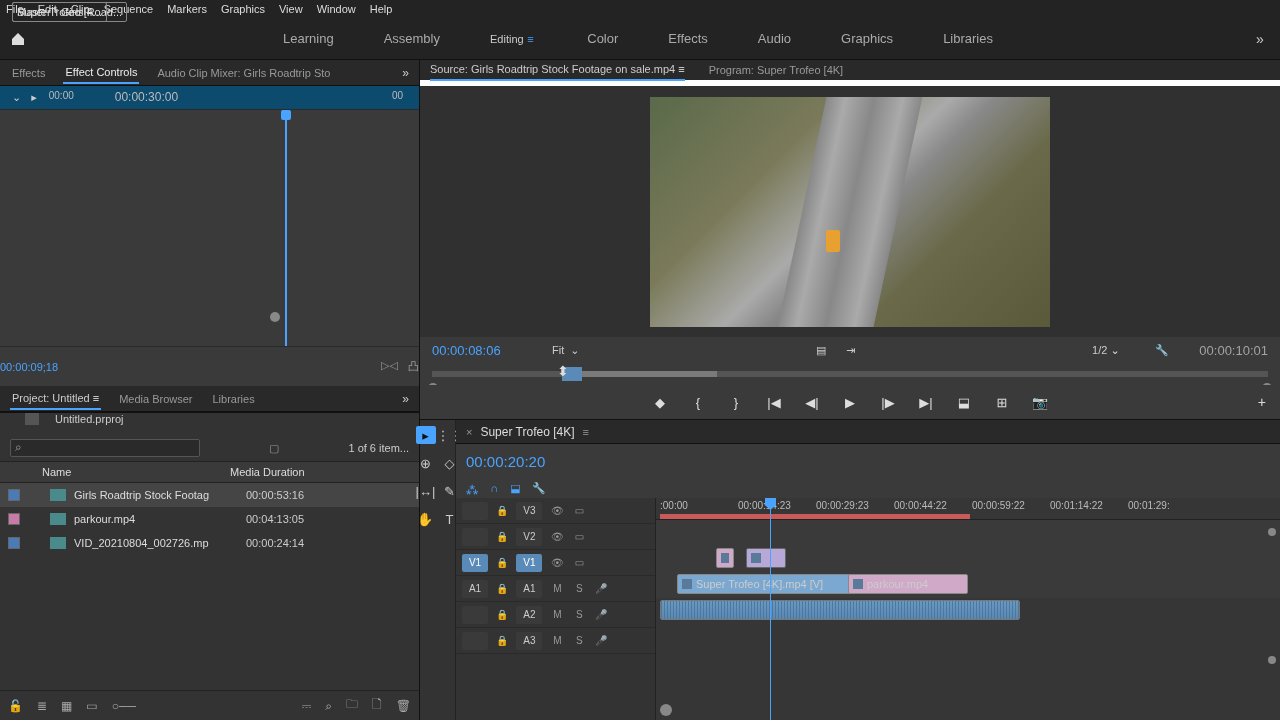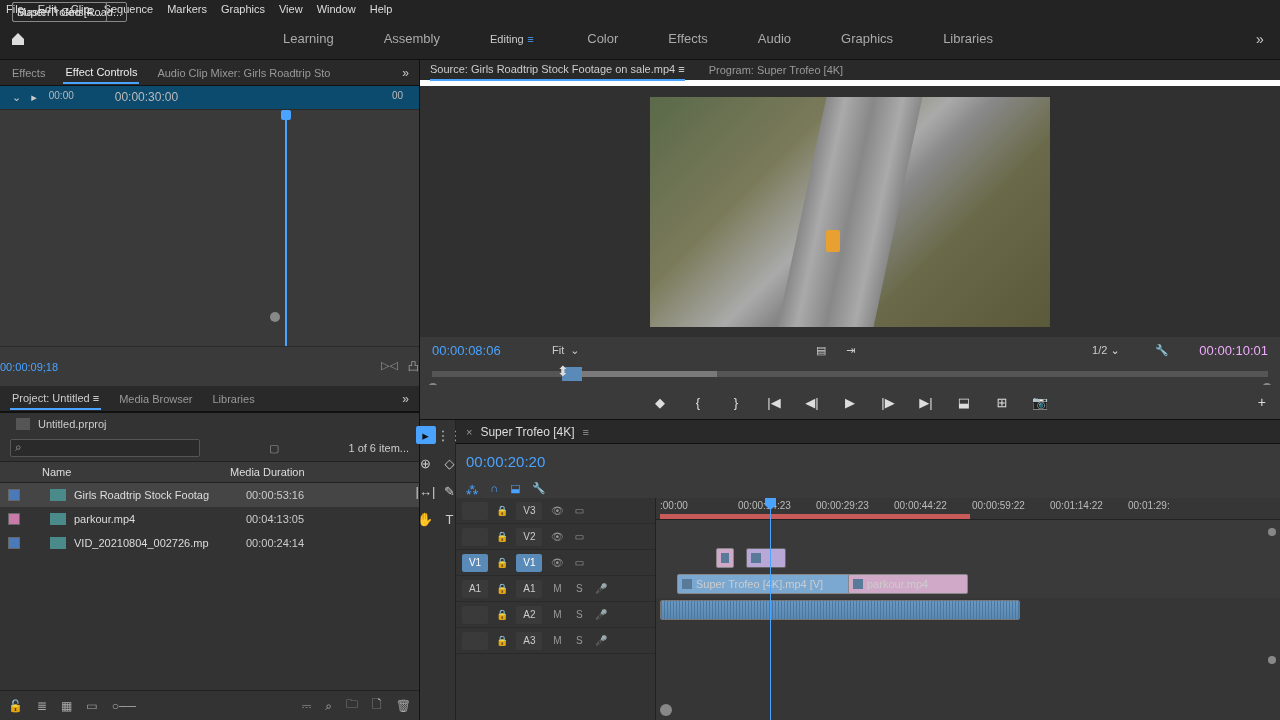--- a/index.html
+++ b/index.html
@@ -22,21 +22,21 @@
 .effect-controls{flex:0 0 300px;background:#3a3a3a;display:flex;flex-direction:column}
 .ec-header{height:24px;display:flex;align-items:center;padding:0 12px;gap:6px;background:#0c4a6e;border-bottom:1px solid #2a2a2a}
 .ec-header .clip{color:#ddd;font-size:11px}
 .ec-header .arrow{color:#ccc;margin:0 4px}
 .ec-timeline{flex:1;background:#3a3a3a;position:relative}
 .ec-playhead{position:absolute;top:0;left:285px;width:2px;height:100%;background:#4aa3ff}
 .ec-playhead::before{content:"";position:absolute;top:0;left:-4px;width:10px;height:10px;background:#4aa3ff;border-radius:2px}
 .ec-bottom{height:40px;display:flex;align-items:center;padding:0 0;border-top:1px solid #2a2a2a;justify-content:space-between}
 .ec-bottom .tc{color:#4aa3ff;font-size:11px}
 .project-panel{flex:1;background:#333;display:flex;flex-direction:column;border-top:1px solid #111}
-.proj-title{height:22px;display:flex;align-items:center;padding:0 16px;gap:8px;color:#ddd}
+.proj-title{height:22px;display:flex;padding:0 25px;gap:16px;color:#ddd}
 .proj-search{height:26px;display:flex;align-items:center;padding:0 10px;gap:10px}
 .proj-search input{background:#2a2a2a;border:1px solid #555;color:#ccc;padding:2px 18px;border-radius:2px;width:190px;font-size:11px}
 .proj-search .srch-wrap{position:relative}
 .proj-search .srch-wrap::before{content:"⌕";position:absolute;left:5px;top:1px;color:#999;font-size:12px}
 .proj-count{margin-left:auto;color:#ccc;font-size:11px}
 .proj-headers{height:22px;display:flex;align-items:center;background:#3a3a3a;border-top:1px solid #222;border-bottom:1px solid #222}
 .proj-headers .col-name{width:230px;padding-left:42px;color:#ddd}
 .proj-headers .col-dur{color:#ddd}
 .proj-rows{flex:1;overflow:hidden}
 .proj-row{height:24px;display:flex;align-items:center;padding-left:8px;gap:8px}
@@ -56,21 +56,21 @@
 .src-tabs .tab{color:#999;font-size:11px;padding:4px 0}
 .src-tabs .tab.active{color:#eee;border-bottom:2px solid #4aa3ff}
 .src-viewer{flex:1;display:flex;align-items:center;justify-content:center;background:#303030;position:relative}
 .vid-frame{width:400px;height:230px;background:linear-gradient(135deg,#5a6a4a 0%,#7a7a5a 30%,#aaa 48%,#888 55%,#6a6a4a 70%,#5a5a3a 100%);position:relative;overflow:hidden}
 .vid-road{position:absolute;top:0;left:38%;width:24%;height:100%;background:linear-gradient(90deg,#888 0%,#aaa 20%,#888 50%,#aaa 80%,#888 100%);transform:skewX(-12deg)}
 .vid-car{position:absolute;top:58%;left:44%;width:14px;height:22px;background:#e8a030;border-radius:2px}
 .src-ctrl{height:26px;display:flex;align-items:center;padding:0 12px;gap:20px;background:#3a3a3a}
 .src-ctrl .tc{color:#4aa3ff;font-size:13px;width:100px}
 .src-ctrl .fit{color:#ddd;font-size:11px;display:flex;align-items:center;gap:6px}
 .src-ctrl .spacer{flex:1}
-.src-ctrl .tc-r{color:#f0abfc;font-size:13px}
+.src-ctrl .tc-r{color:#a3a3a3;font-size:13px}
 .src-ctrl .zoom{color:#ddd;font-size:11px;margin-right:6px}
 .src-ctrl .wrench{color:#ccc;margin:0 10px}
 .src-ruler{height:22px;background:#3a3a3a;position:relative;margin:0 12px}
 .src-ruler .track{position:absolute;top:8px;left:0;right:0;height:6px;background:#555}
 .src-ruler .seg{position:absolute;top:8px;left:135px;width:150px;height:6px;background:#7a7a7a}
 .src-ruler .in-out{position:absolute;top:4px;left:130px;width:20px;height:14px;background:#5a8ab8}
 .src-ruler .cursor{position:absolute;top:0;left:125px;font-size:14px;color:#ddd}
 .src-ruler::before,.src-ruler::after{content:"";position:absolute;top:20px;width:10px;height:10px;background:#888;border-radius:50%}
 .src-ruler::before{left:-4px}
 .src-ruler::after{right:-4px}

